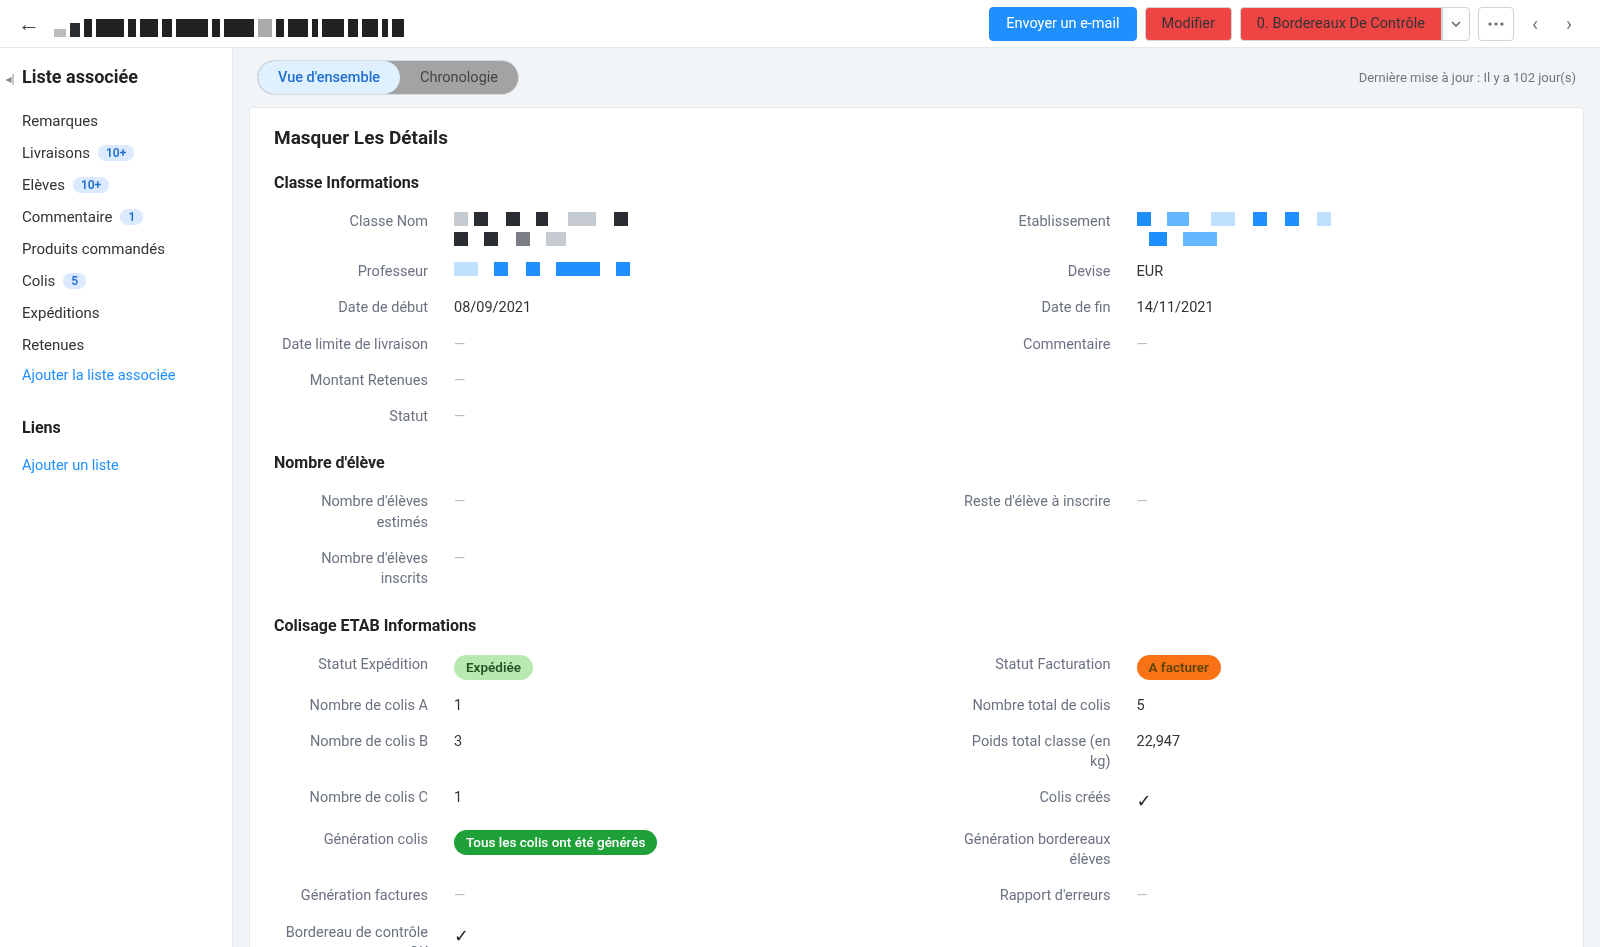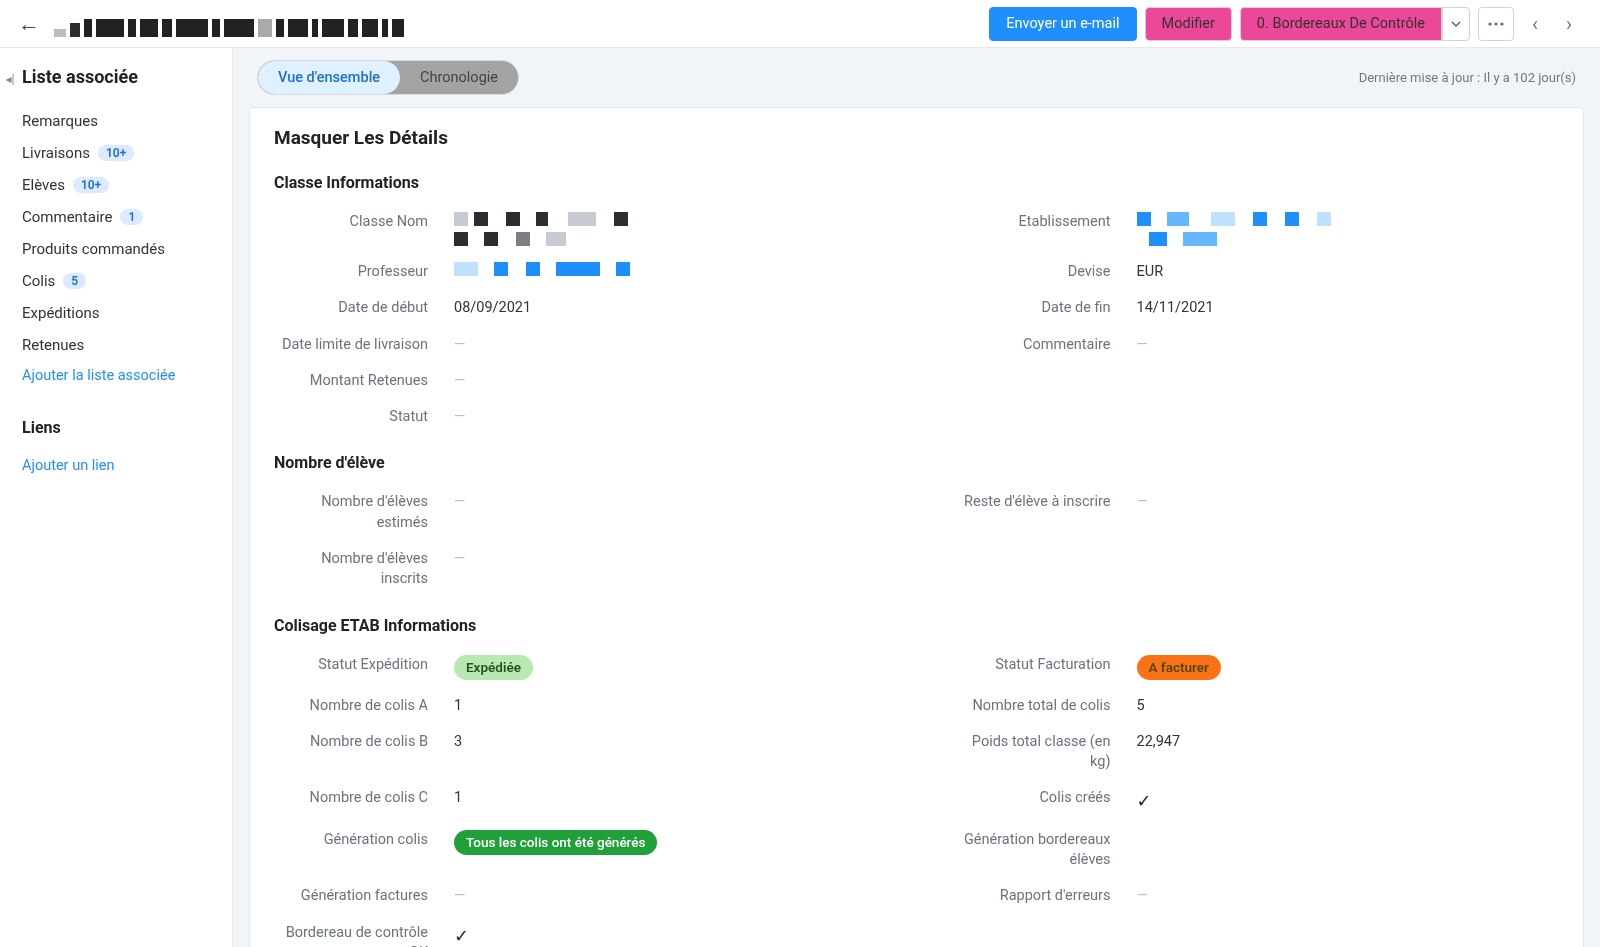--- a/index.html
+++ b/index.html
@@ -7,21 +7,21 @@
 
 
 .app-header { height: 48px; display: flex; align-items: center; padding: 0 18px 0 18px; border-bottom: 1px solid #e5e7eb; gap: 8px; }
 .hdr-left { display: flex; align-items: center; flex: 1; gap: 14px; }
 .back-arrow { width: 22px; height: 22px; display: flex; align-items: center; justify-content: center; color: #444; cursor: pointer; font-size: 22px; }
 .title-redact { height: 26px; display:flex; gap:4px; align-items:flex-end; }
 .title-redact span{ display:inline-block; background:#222; height:18px; }
 .hdr-actions { display: flex; align-items: center; gap: 8px; }
 .btn { height: 34px; padding: 0 16px; border-radius: 4px; font-size: 14.5px; display:inline-flex; align-items:center; justify-content:center; cursor:pointer; white-space:nowrap; border:1px solid transparent; }
 .btn-primary { background:#1f8fff; color:#fff; border-color:#1f8fff; }
-.btn-outline { background:#ec4899; color:#333; border:1px solid #cfd3d7; }
+.btn-outline { background:#ef4444; color:#333; border:1px solid #cfd3d7; }
 .btn-split { display:flex; }
 .btn-split .btn { border-radius:4px 0 0 4px; }
 .btn-split .caret { width:28px; border-left:none; border-radius:0 4px 4px 0; display:flex;align-items:center;justify-content:center;border:1px solid #cfd3d7; cursor:pointer;}
 .icon-btn { width:36px; height:34px; border:1px solid #cfd3d7; border-radius:4px; display:flex;align-items:center;justify-content:center;cursor:pointer;color:#666;background:#fff;}
 .nav-chevron { width:26px; display:flex; align-items:center; justify-content:center; color:#777; cursor:pointer;font-size:20px;}
 
 
 .body-wrap { display:flex; height: calc(100vh - 48px); }
 .sidebar { width: 232px; padding: 18px 12px 18px 0; position:relative; }
 .sidebar-collapse { position:absolute; top:24px; left:4px; color:#888; font-size:12px;cursor:pointer; width:12px; text-align:center;}
@@ -141,21 +141,21 @@
           <span class="badge">5</span>
         </div>
       <div class="sb-item">
           <span>Expéditions</span>
         </div>
       <div class="sb-item">
           <span>Retenues</span>
         </div>
       <div class="sb-link">Ajouter la liste associée</div>
       <div class="sb-heading2">Liens</div>
-      <div class="sb-link">Ajouter un lien</div>
+      <div class="sb-link">Ajouter un liste</div>
     </div>
   </div>
 
   <div class="main">
     <div class="tabbar-row">
       <div class="tabgroup">
         <div class="tab active">Vue d'ensemble</div>
         <div class="tab">Chronologie</div>
       </div>
       <div class="last-update">Dernière mise à jour : Il y a 102 jour(s)</div>

